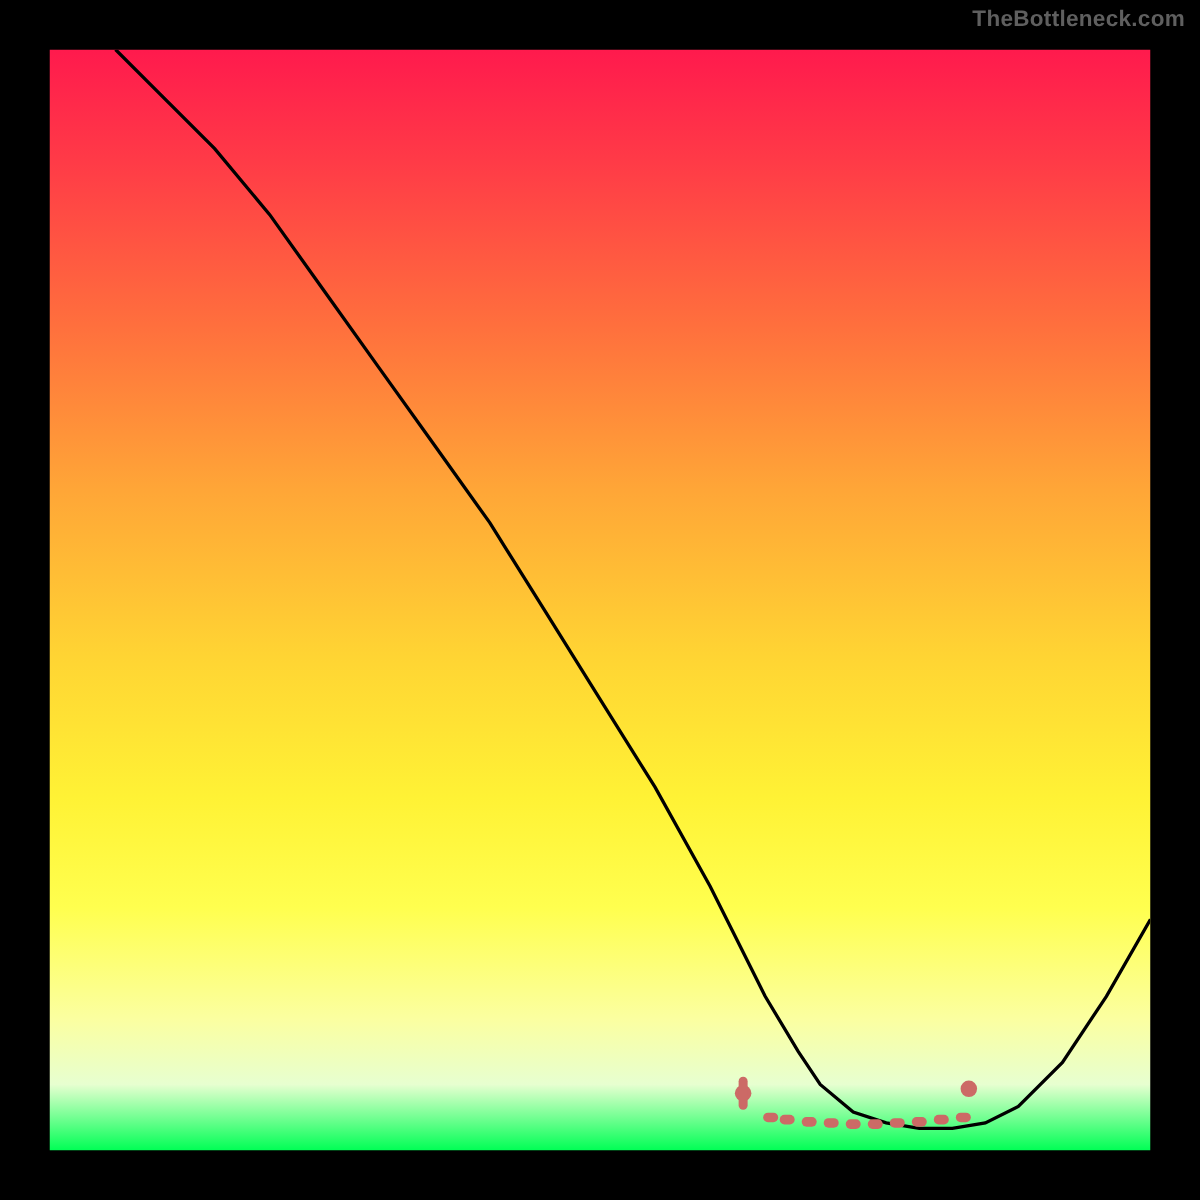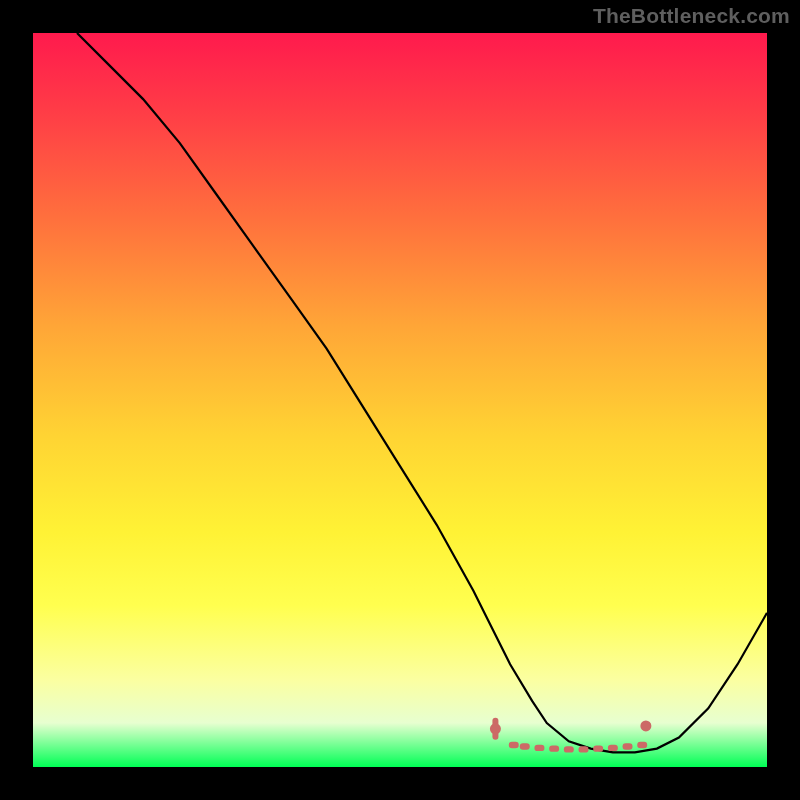--- a/index.html
+++ b/index.html
@@ -15,21 +15,21 @@
     position: relative;
     width: 800px;
     height: 800px;
     background: #000;
   }
   .watermark {
     position: absolute;
     top: 4px;
     right: 10px;
     color: #5f5f5f;
-    font-size: 21px;
+    font-size: 15px;
     font-weight: 600;
     letter-spacing: 0.2px;
     z-index: 10;
     text-align: right;
   }
   .plot-area {
     position: absolute;
     left: 33px;
     top: 33px;
     width: 734px;

